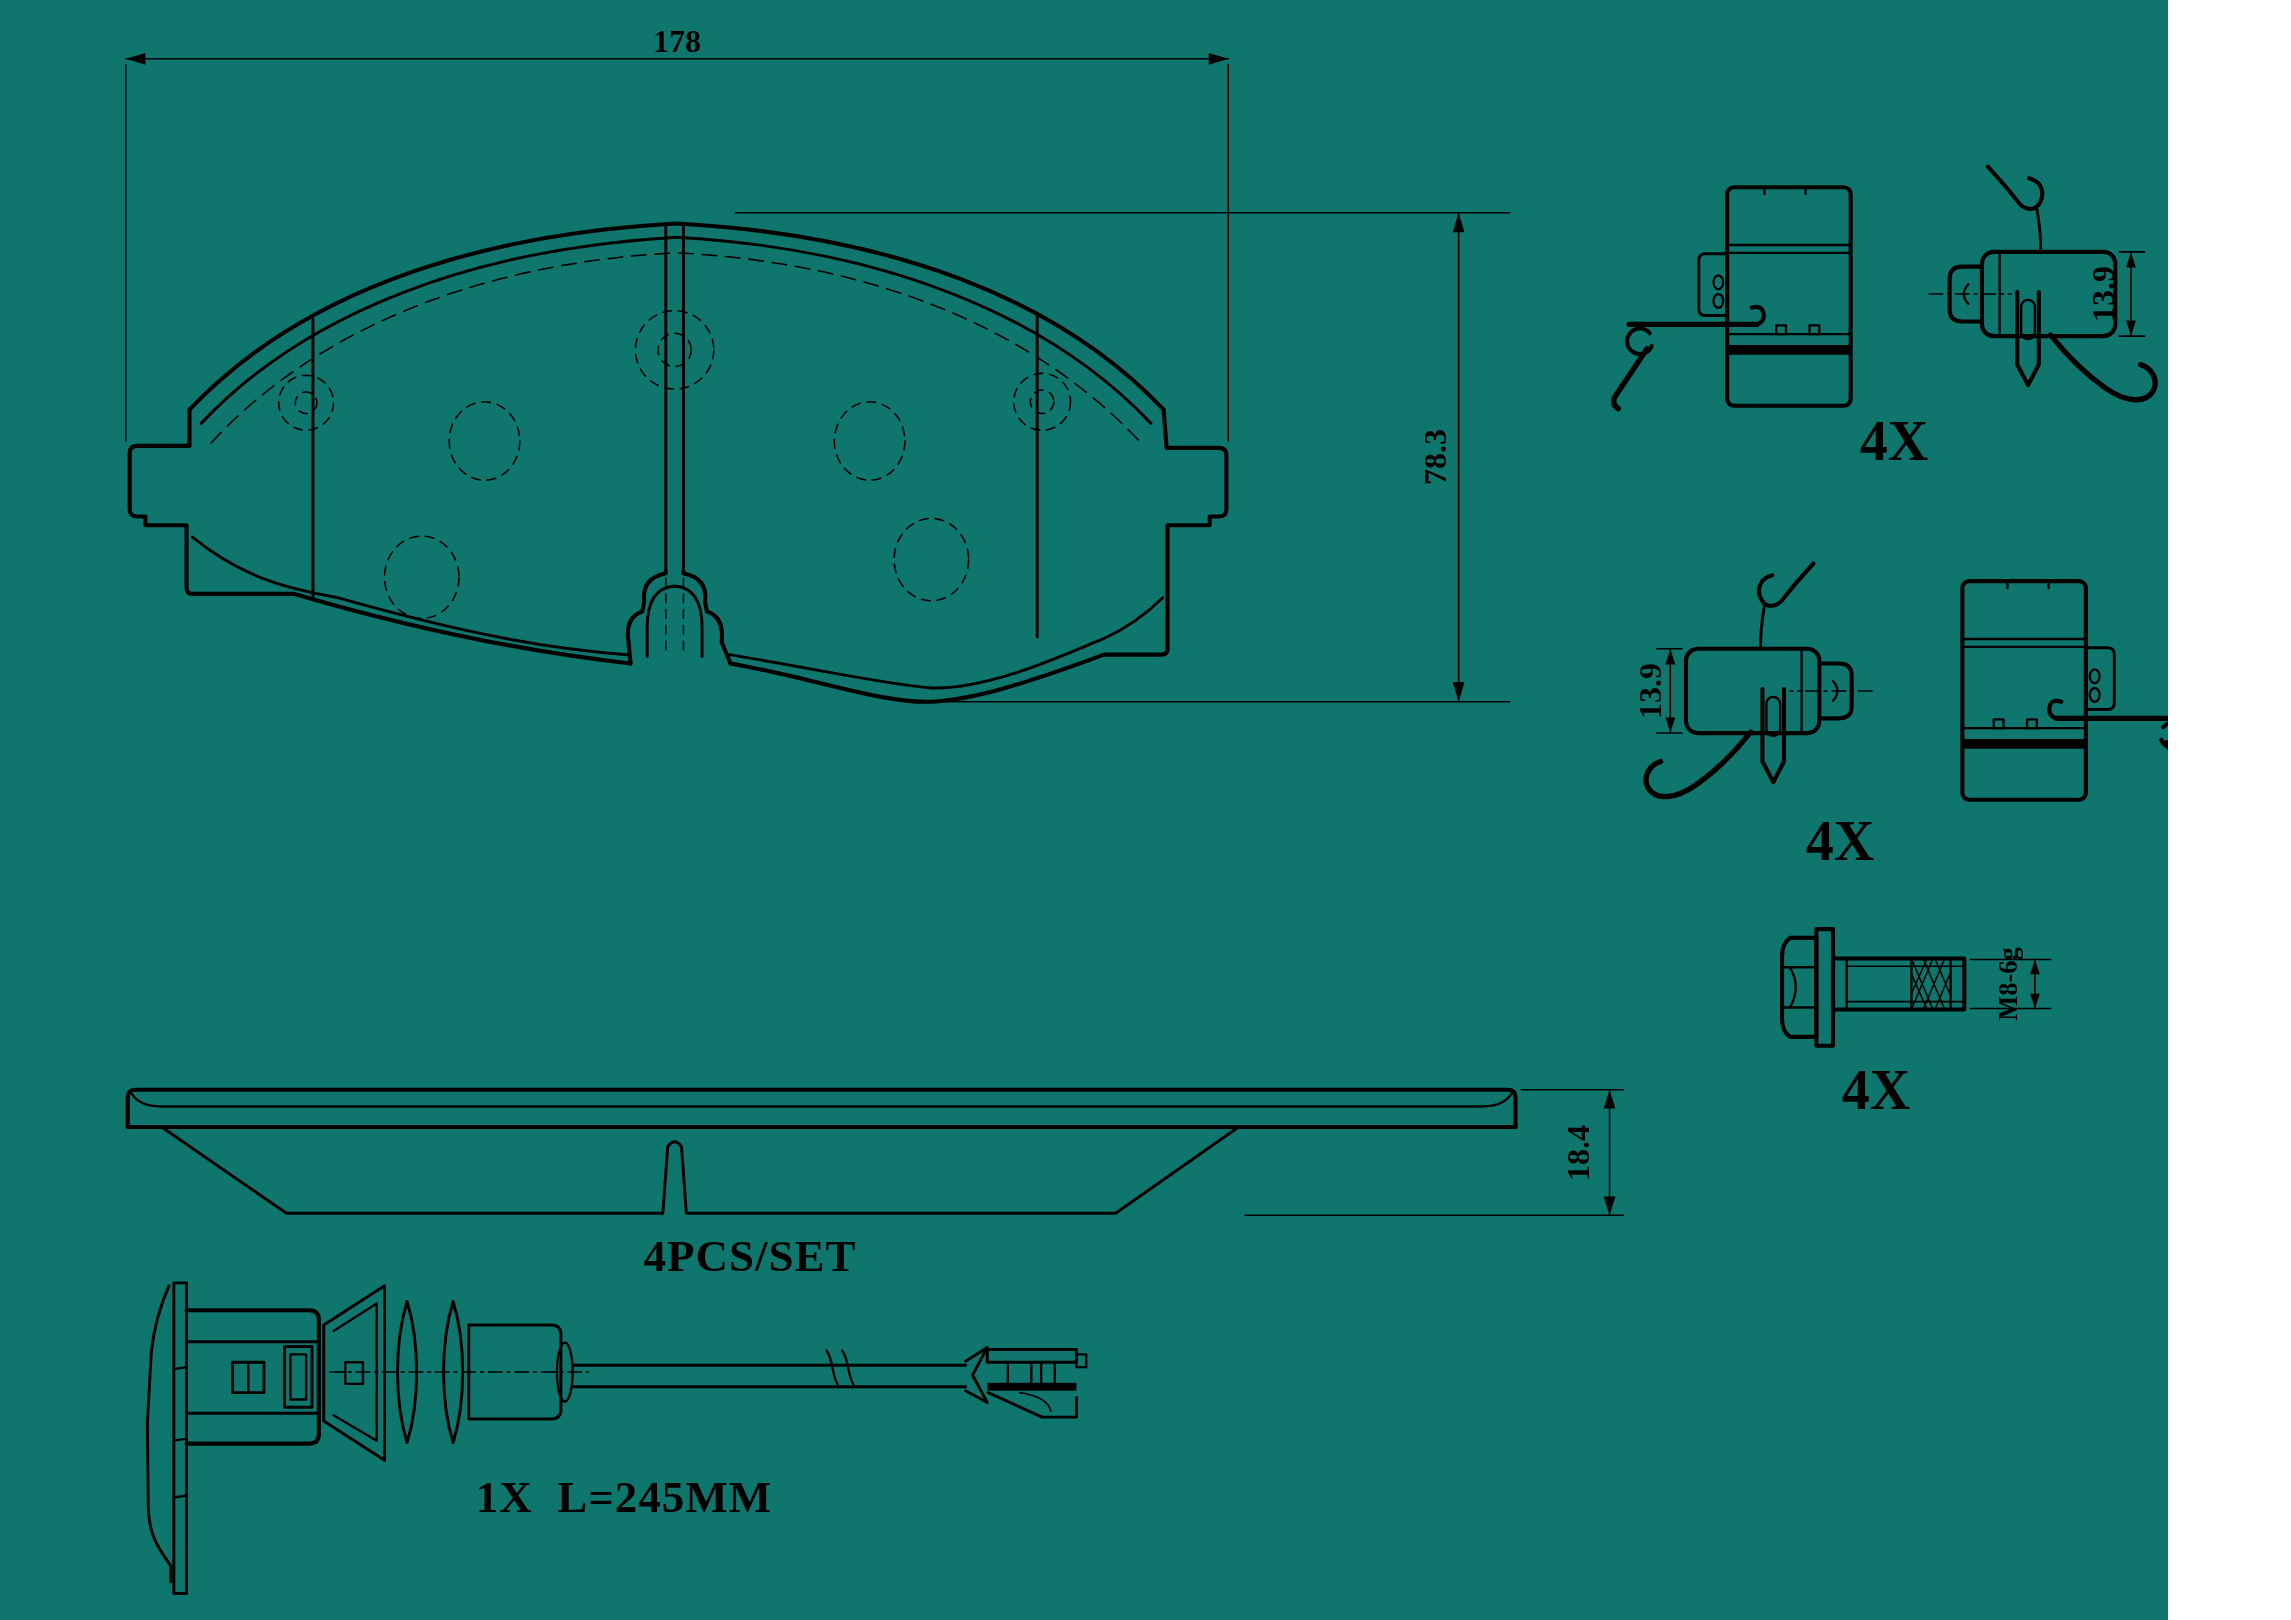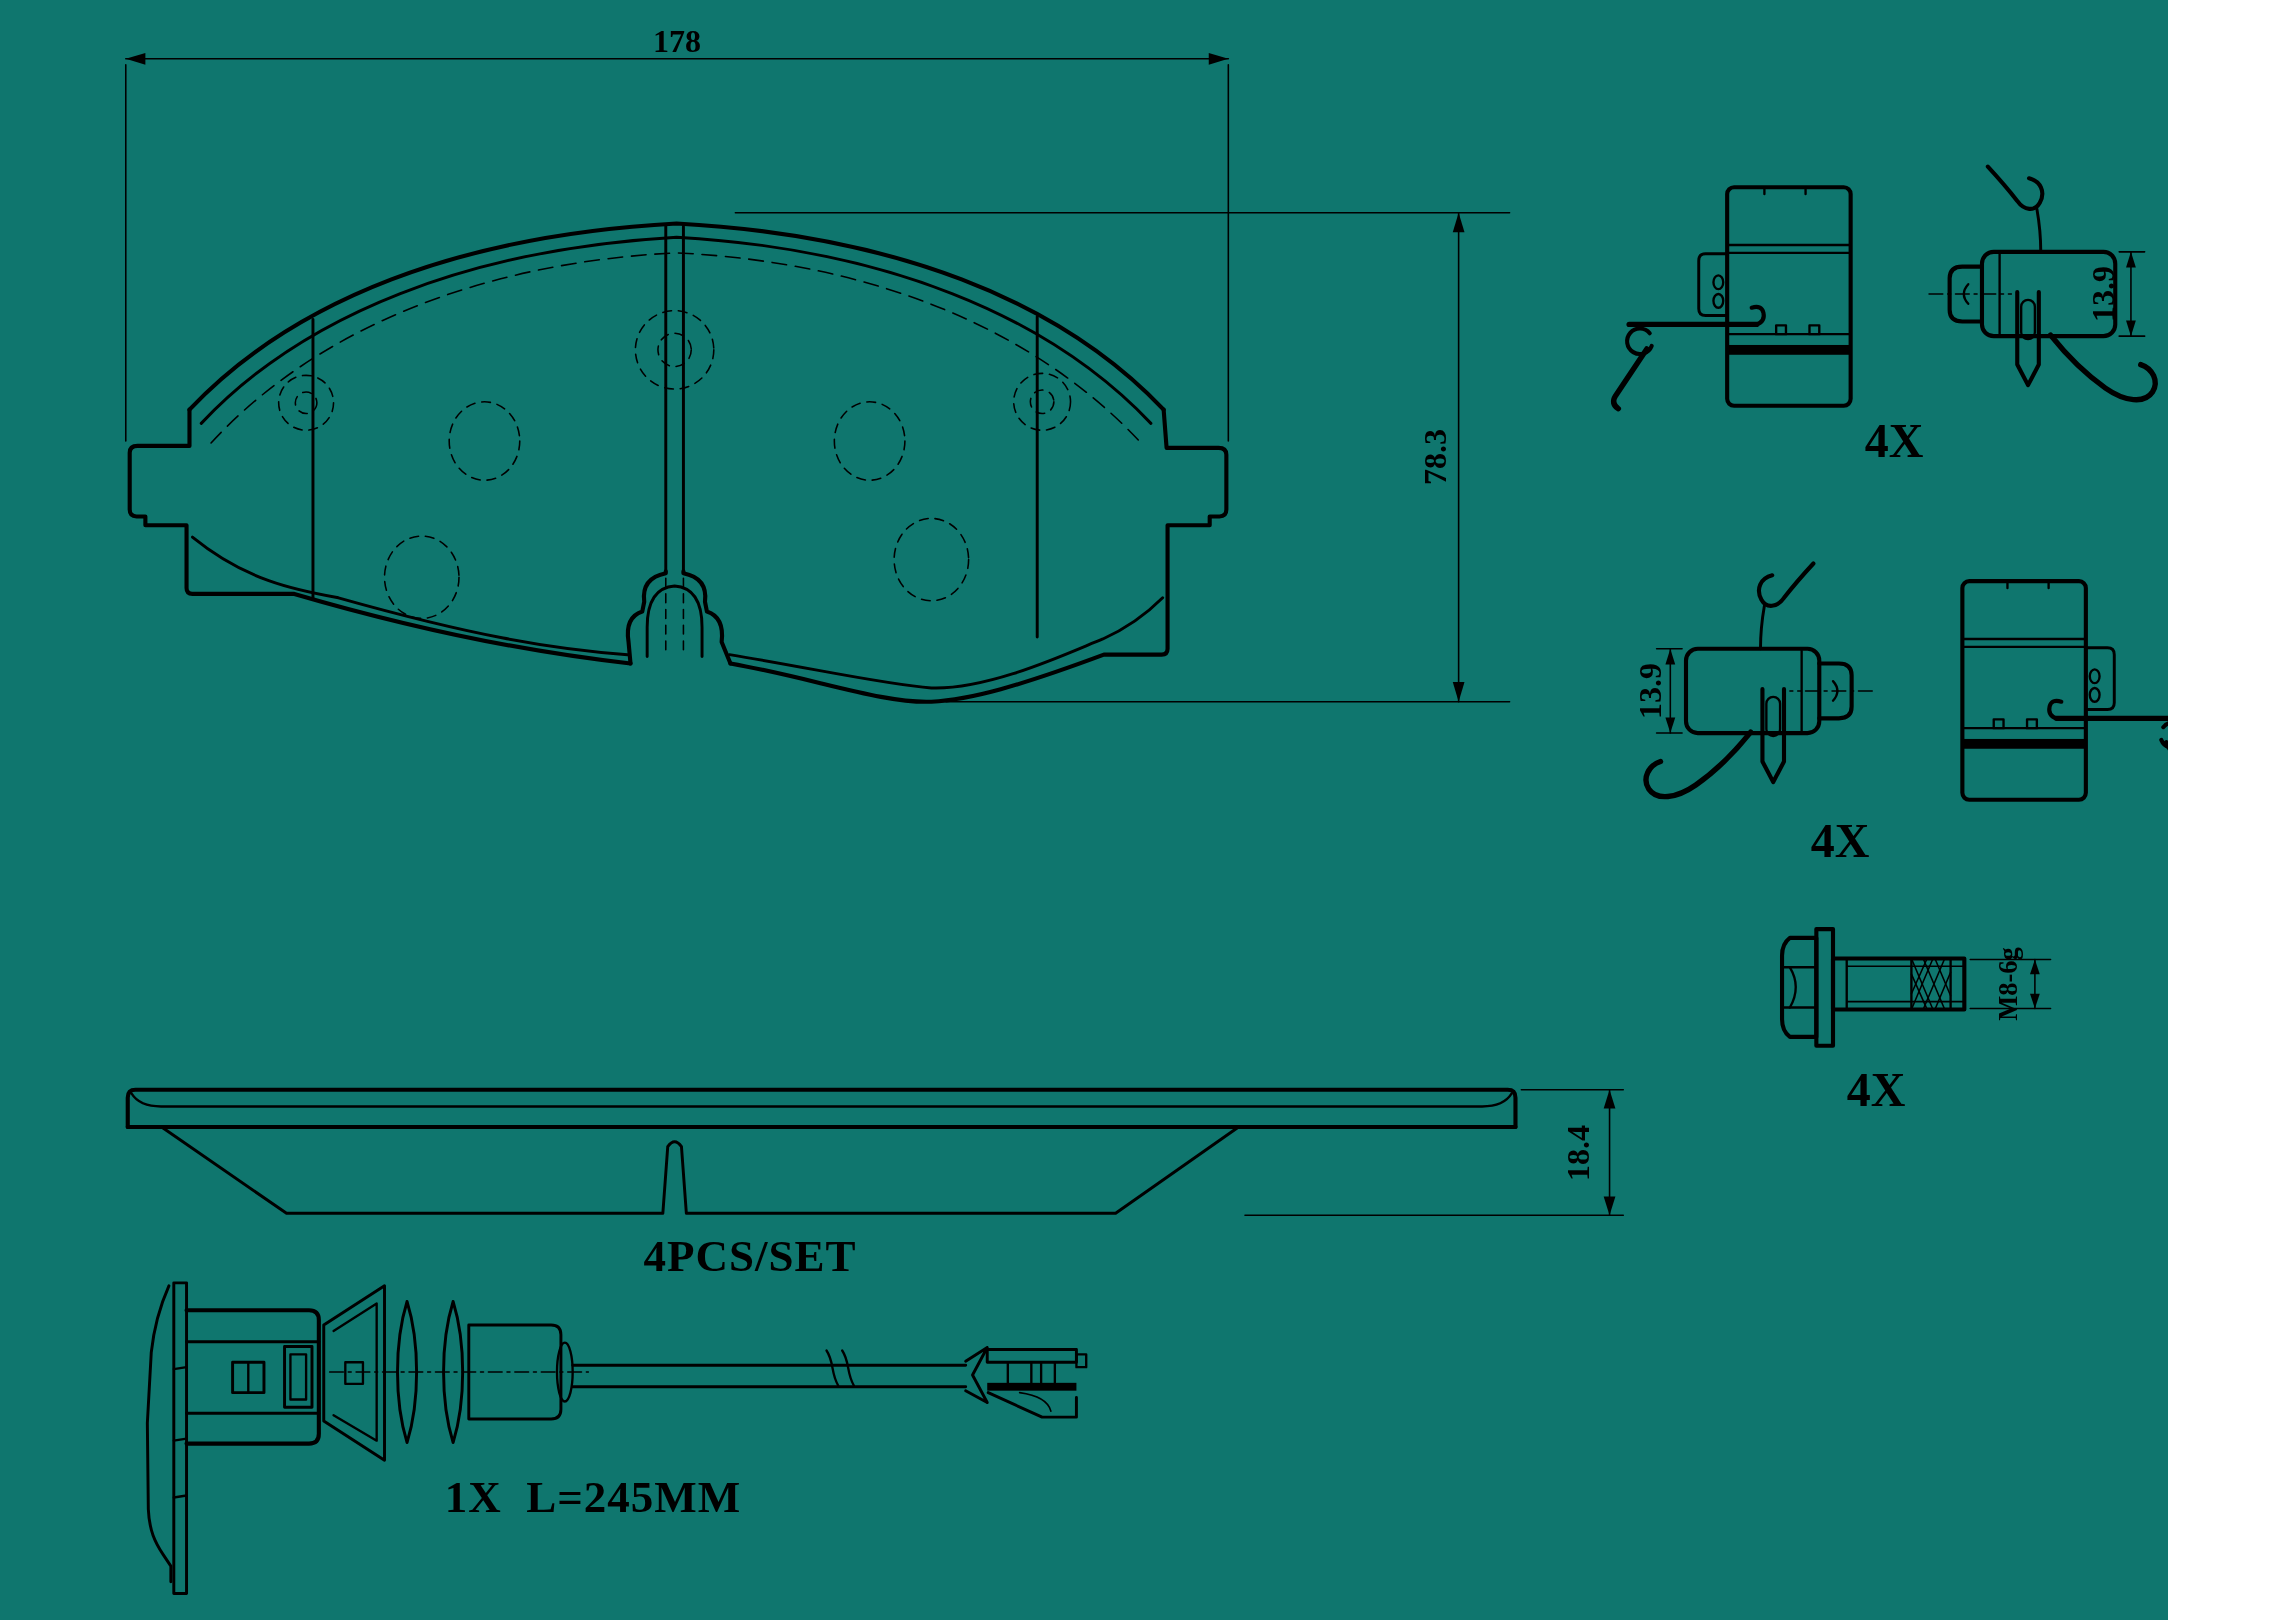--- a/index.html
+++ b/index.html
@@ -26,21 +26,21 @@
     position:absolute;
     color:#000;
     font-weight:bold;
     white-space:pre;
     transform:translate(-50%,-50%);
     line-height:1;
   }
   .lbl.rot{transform:translate(-50%,-50%) rotate(-90deg);}
   .dim-size{font-size:32px;}
   .spec-size{font-size:26.5px;}
-  .qty-size{font-size:48px;}
+  .qty-size{font-size:56px;}
   .cap-size{font-size:45px;letter-spacing:1px;}
 </style>
 </head>
 <body>
 
 <div class="canvas">
 
 <svg width="2292" height="1620" viewBox="0 0 2338 1653">
 
   <g>
@@ -230,16 +230,16 @@
 <span class="lbl qty-size" style="left:1840px;top:841px;">4X</span>
 
 <span class="lbl rot spec-size" style="left:2008px;top:984px;">M8-6g</span>
 
 <span class="lbl qty-size" style="left:1876px;top:1090px;">4X</span>
 
 <span class="lbl rot dim-size" style="left:1578px;top:1153px;">18.4</span>
 
 <span class="lbl cap-size" style="left:710px;top:1256px;margin-left:40px;">4PCS/SET</span>
 
-<span class="lbl cap-size" style="left:593px;top:1497px;">1X  L=245MM</span>
+<span class="lbl cap-size" style="left:624px;top:1497px;">1X  L=245MM</span>
 
 </div>
 
 
 </body></html>

